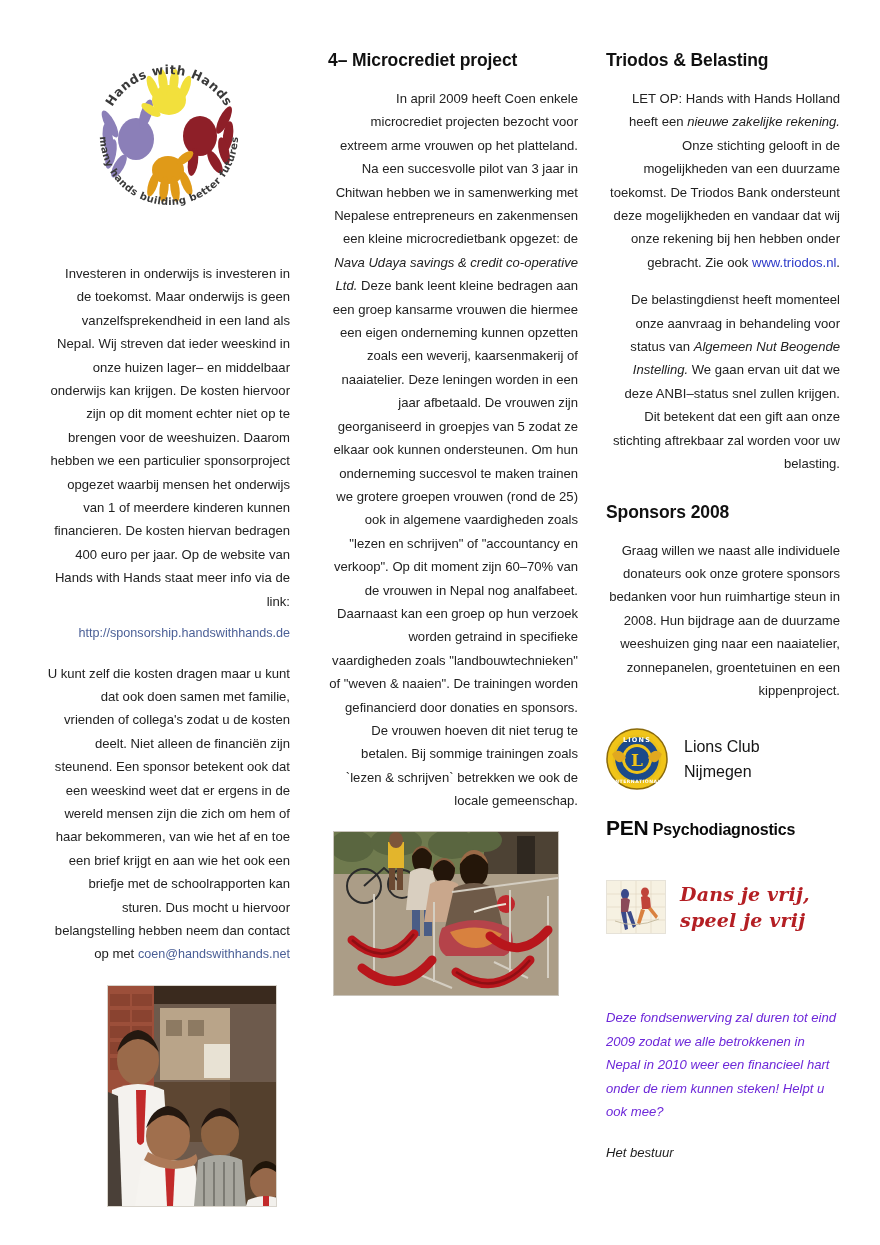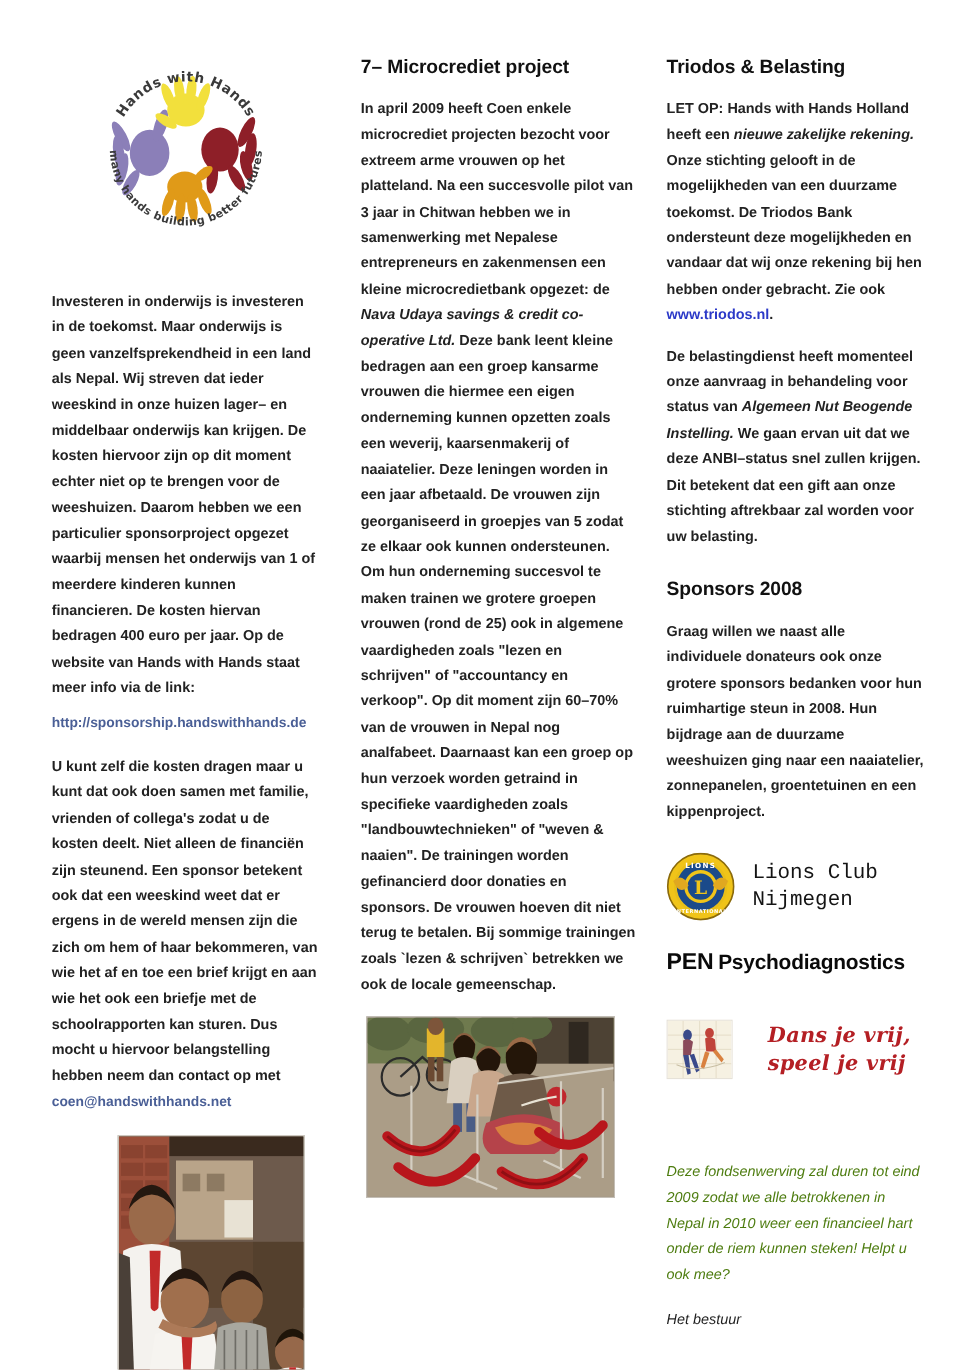--- a/index.html
+++ b/index.html
@@ -43,22 +43,21 @@
     letter-spacing: -0.1px;
     margin: 0 0 16px 0;
     color: #111;
     line-height: 1.2;
   }
   p.body-text {
     font-size: 13.1px;
     line-height: 23.4px;
     margin: 0 0 14px 0;
     color: #222;
-    text-align: left;
-    font-weight: bold;
+    text-align: right;
   }
   p.body-text:last-child { margin-bottom: 0; }
   .italic { font-style: italic; }
   a.link, .link {
     color: #4a5f96;
     text-decoration: none;
     font-size: 12.6px;
   }
   .link-blue {
     color: #2b39c8;
@@ -95,58 +94,58 @@
 
   
   .sponsor-block { margin-top: 26px; }
   .lions-row {
     display: flex;
     align-items: center;
     gap: 16px;
   }
   .lions-emblem { width: 62px; height: 62px; flex: 0 0 62px; }
   .lions-text {
-    font-family: Liberation Mono, monospace;
-    font-size: 19px;
+    font-family: Liberation Sans, sans-serif;
+    font-size: 16px;
     line-height: 25px;
     color: #141414;
   }
   .pen-logo {
     margin-top: 26px;
     font-family: "Liberation Sans", sans-serif;
     color: #0a0a0a;
     letter-spacing: -0.2px;
     white-space: nowrap;
   }
   .pen-strong { font-size: 21px; font-weight: bold; text-align: center; }
-  .pen-rest { font-size: 19px; font-weight: bold; }
+  .pen-rest { font-size: 16px; font-weight: bold; }
 
   .dans-row {
     margin-top: 40px;
     display: flex;
     align-items: center;
-    gap: 32px;
+    gap: 14px;
   }
   .dans-img { width: 58px; height: 52px; flex: 0 0 58px; border: 1px solid #e6e2d8; }
   .dans-text {
     font-family: "DejaVu Serif", serif;
     font-style: italic;
     font-weight: bold;
     font-size: 19px;
     line-height: 26px;
     color: #b41f24;
     letter-spacing: 0.2px;
   }
 
   .closing {
     margin-top: 72px;
     font-style: italic;
     font-size: 13.1px;
     line-height: 23.4px;
-    color: #4d7c0f;
+    color: #6d28d9;
   }
   .signature {
     margin-top: 22px;
     font-style: italic;
     font-size: 13.1px;
     color: #1d1d1d;
     padding-right: 12px;
   }
 </style>
 </head>
@@ -263,21 +262,21 @@
 
           <ellipse cx="158" cy="196" rx="16" ry="18" fill="#96684a"></ellipse>
           <path d="M 142 192 q 16 -20 32 0 q -4 -16 -16 -17 q -12 1 -16 17 z" fill="#1f1509"></path>
           <path d="M 140 214 q 18 -8 34 0 l 2 6 l -38 0 z" fill="#f2f0ec"></path>
           <rect x="155" y="210" width="6" height="10" fill="#c22a2a"></rect>
         </svg>
       </div>
     </div>
 
     <div class="col col-2">
-      <h2 class="section-title">7– Microcrediet project</h2>
+      <h2 class="section-title">4– Microcrediet project</h2>
 
       <p class="body-text"><span>In april 2009 heeft Coen enkele microcrediet projecten bezocht voor extreem arme vrouwen op het platteland. Na een succesvolle pilot van 3 jaar in Chitwan hebben we in samenwerking met Nepalese entrepreneurs en zakenmensen een kleine microcredietbank opgezet: de </span><span class="italic">Nava Udaya savings &amp; credit co-operative Ltd.</span><span> Deze bank leent kleine bedragen aan een groep kansarme vrouwen die hiermee een eigen onderneming kunnen opzetten zoals een weverij, kaarsenmakerij of naaiatelier. Deze leningen worden in een jaar afbetaald. De vrouwen zijn georganiseerd in groepjes van 5 zodat ze elkaar ook kunnen ondersteunen. Om hun onderneming succesvol te maken trainen we grotere groepen vrouwen (rond de 25) ook  in algemene vaardigheden zoals "lezen en schrijven" of "accountancy en verkoop". Op dit moment zijn 60–70% van de vrouwen in Nepal nog analfabeet. Daarnaast kan een groep op hun verzoek worden getraind in specifieke vaardigheden zoals "landbouwtechnieken" of "weven &amp; naaien".  De trainingen worden gefinancierd door donaties en sponsors. De vrouwen hoeven dit niet terug te betalen. Bij sommige trainingen zoals `lezen &amp; schrijven` betrekken we ook de locale gemeenschap.</span></p>
 
       <div class="photo photo-weaving">
         <svg viewBox="0 0 224 163" width="224" height="163" preserveAspectRatio="none">
           <rect width="224" height="163" fill="#b5a893"></rect>
           <rect x="0" y="0" width="224" height="42" fill="#6f7a4e"></rect>
           <rect x="150" y="0" width="74" height="58" fill="#4d4234"></rect>
           <rect x="183" y="4" width="18" height="50" fill="#2f2820"></rect>
           <g fill="#5a6640">

